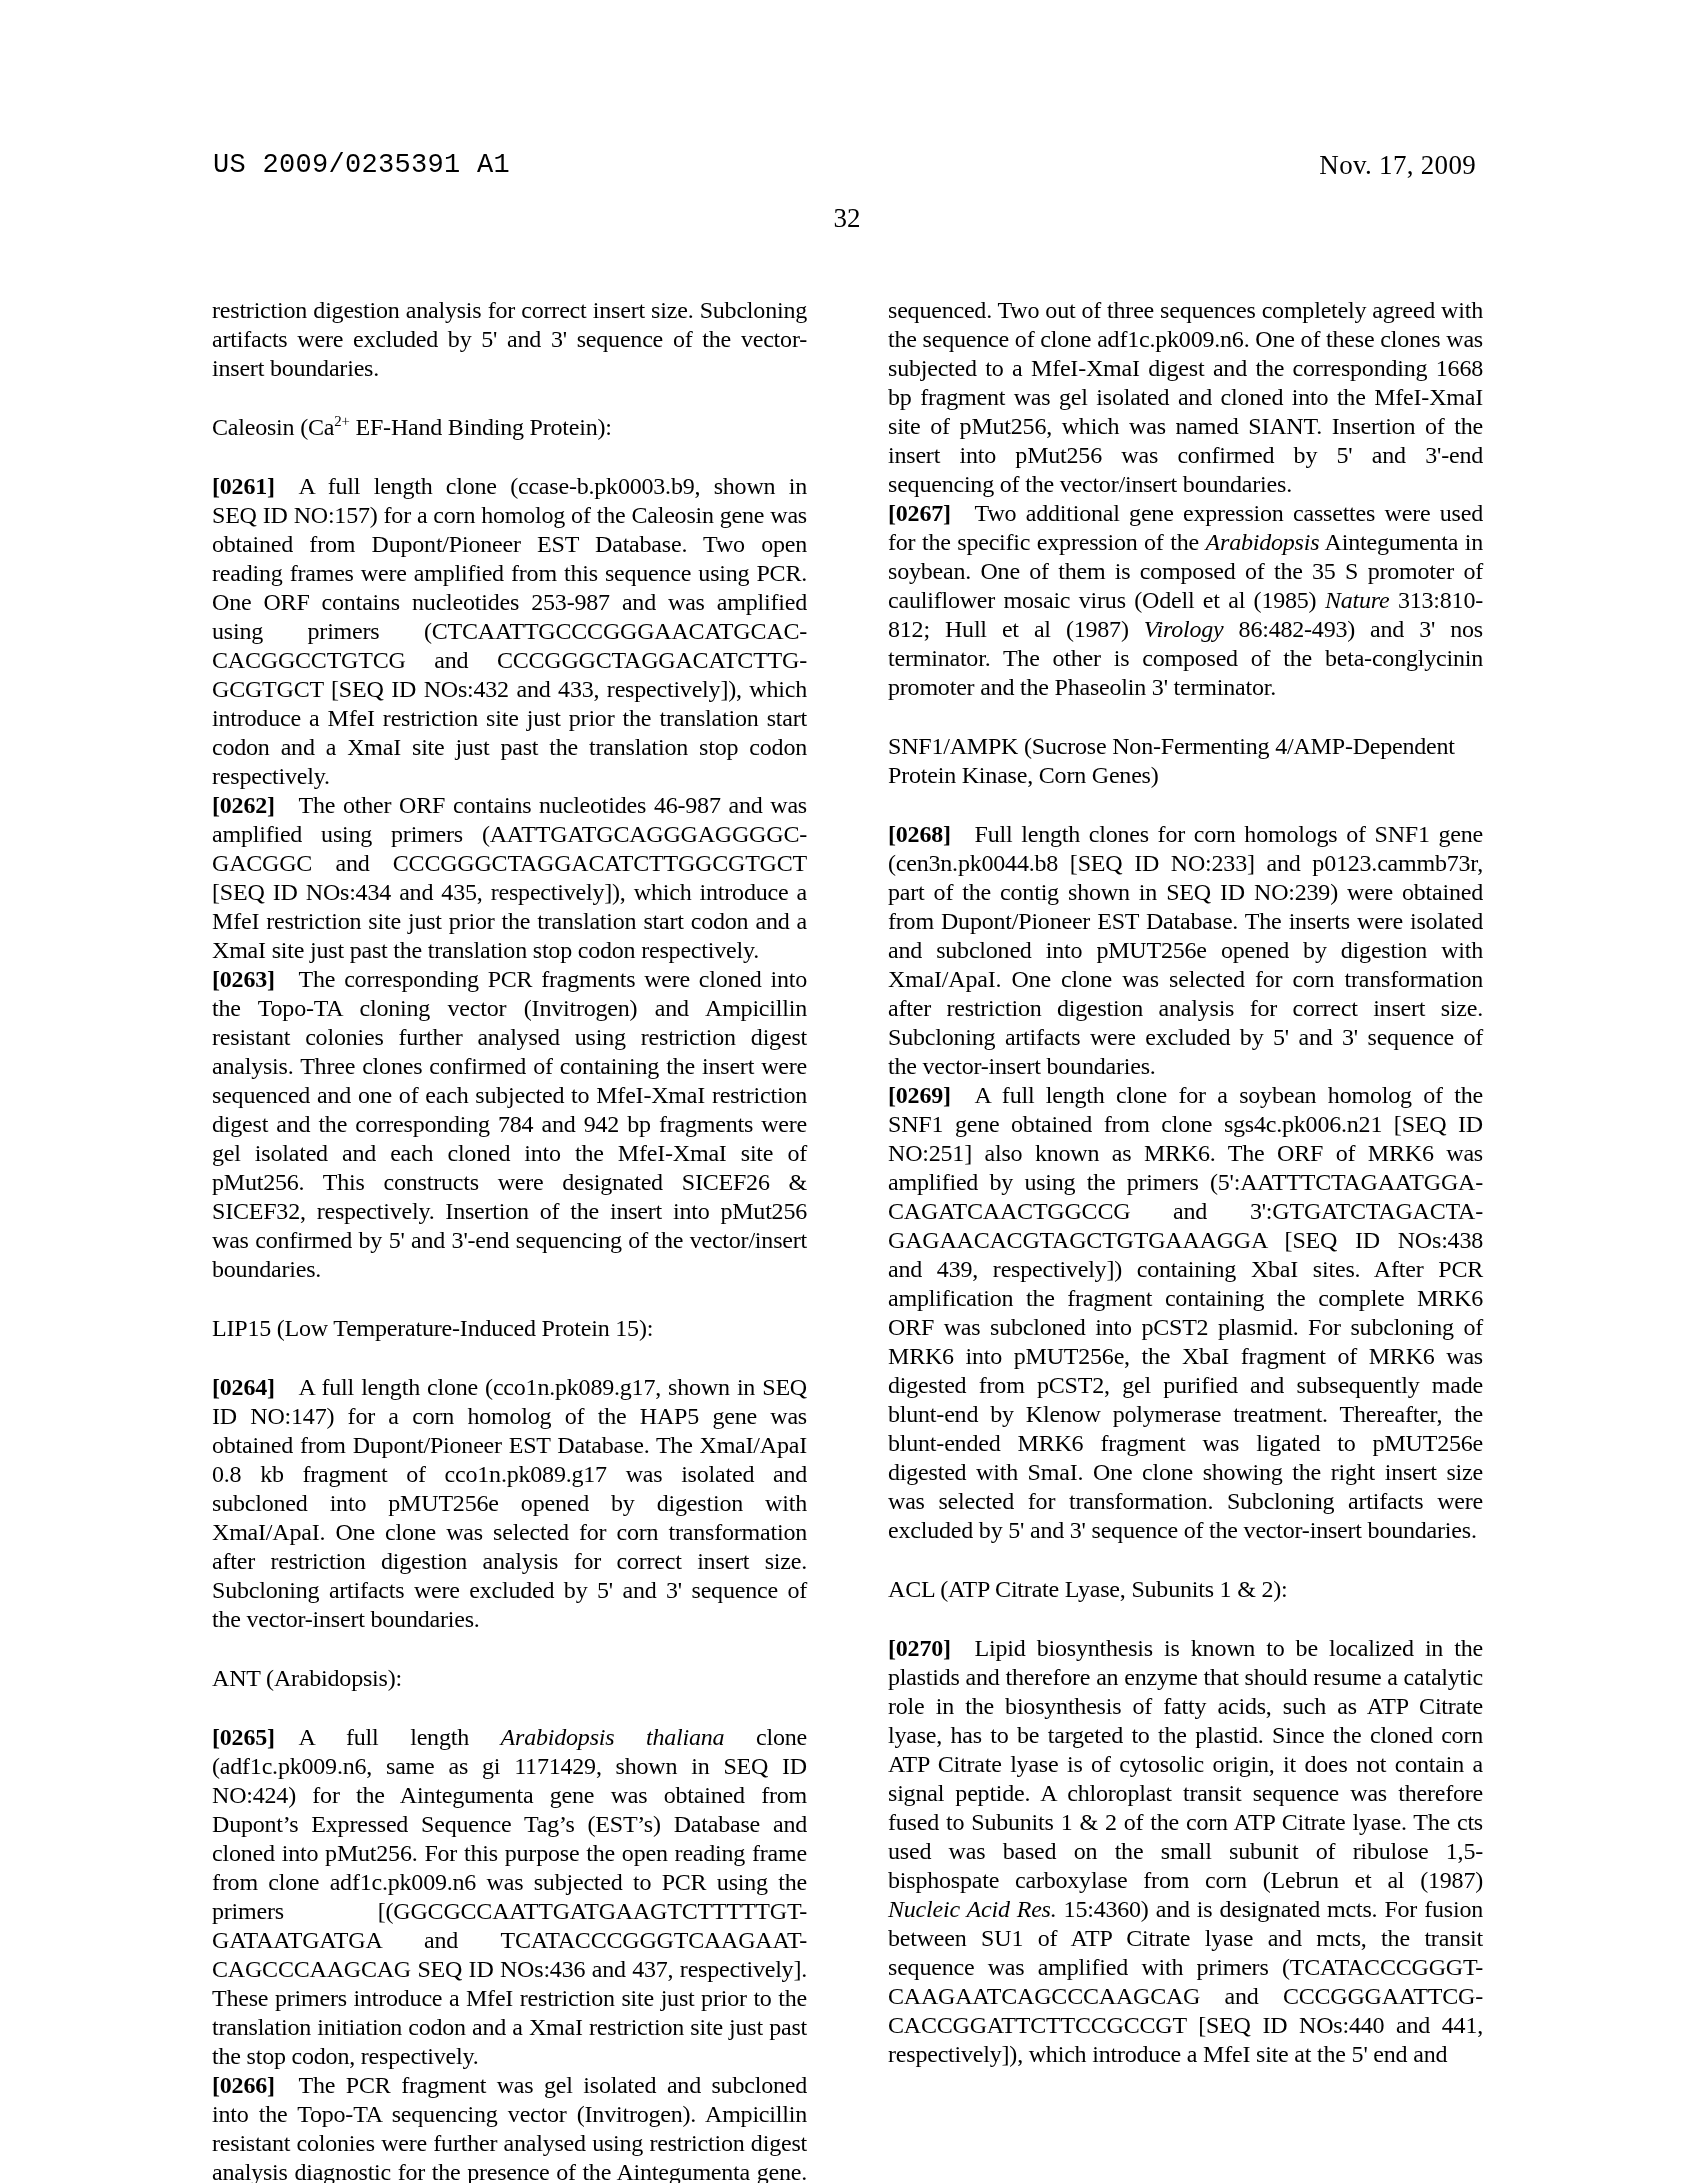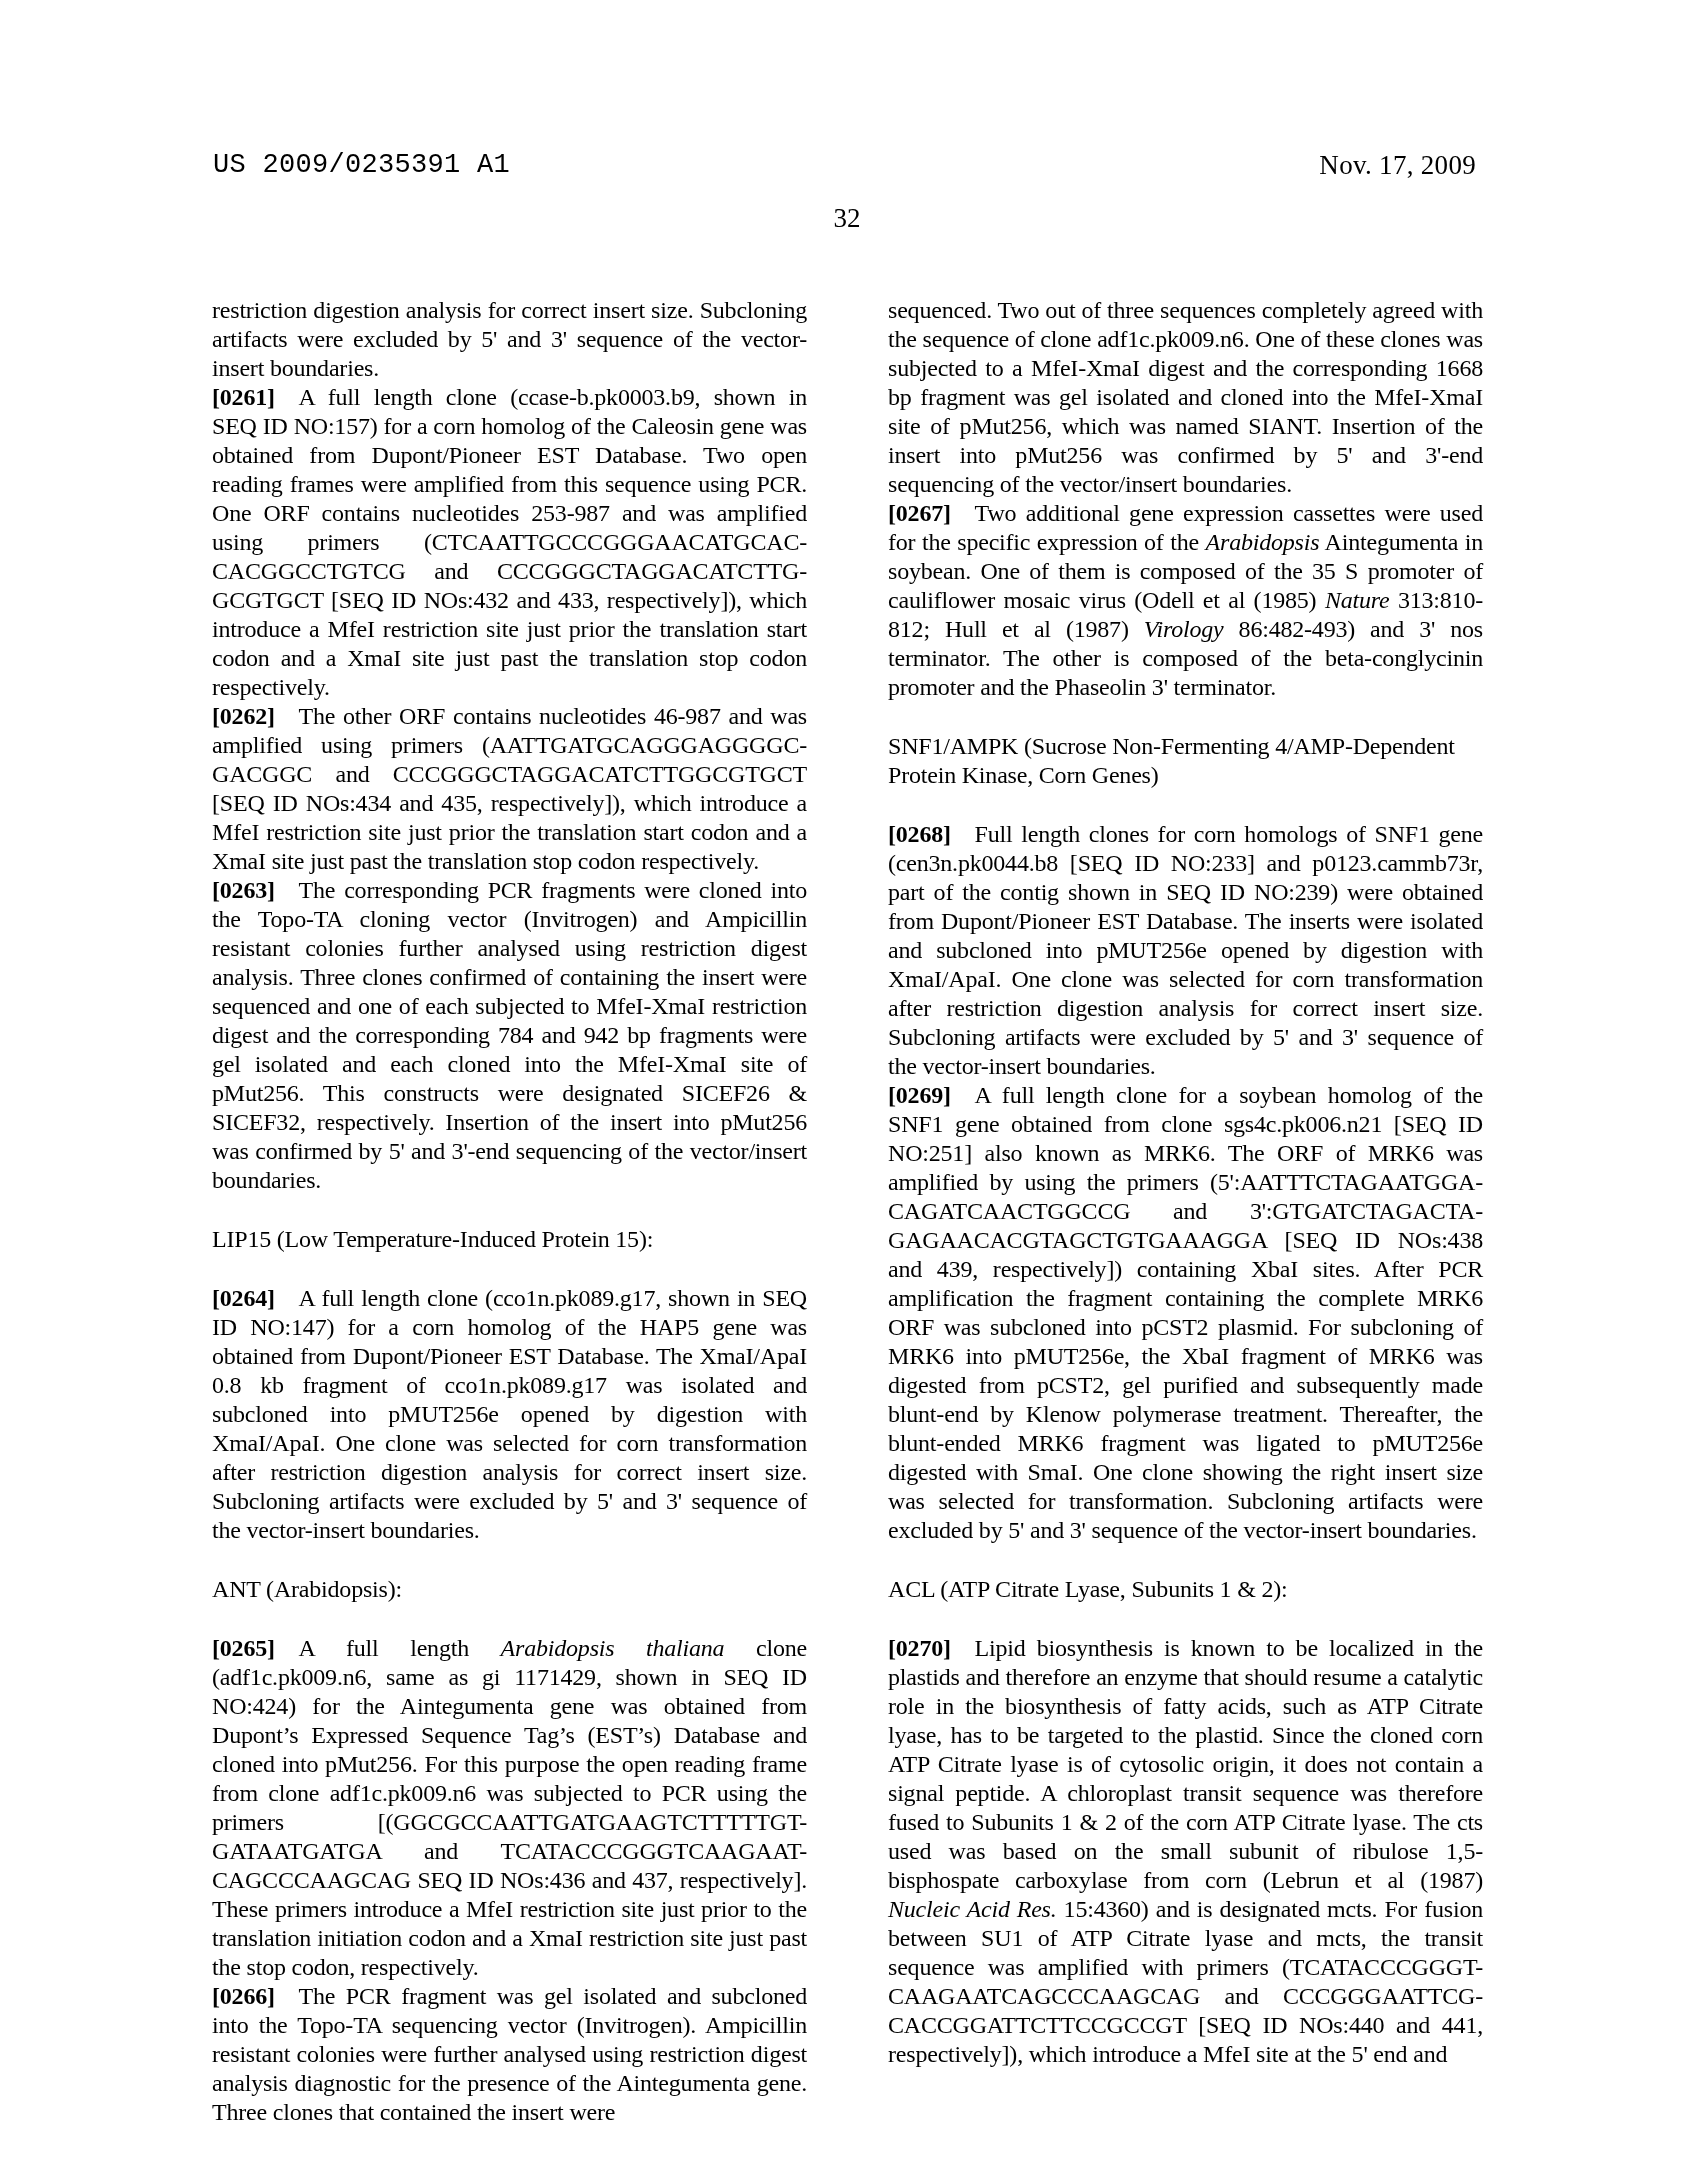--- a/index.html
+++ b/index.html
@@ -40,20 +40,21 @@
 </style>
 </head>
 <body>
 
 <div class="page">
   <div class="pub-number">US 2009/0235391 A1</div>
   <div class="pub-date">Nov. 17, 2009</div>
   <div class="page-number">32</div>
   <div class="column column-left">
       <p class="para"><span>restriction digestion analysis for correct insert size. Subcloning artifacts were excluded by 5' and 3' sequence of the vector-insert boundaries.</span></p>
+      <div class="heading"><span>Caleosin (Ca</span><sup>2+</sup><span> EF-Hand Binding Protein):</span></div>
       <p class="para"><span class="b">[0261]</span><span> A full length clone (ccase-b.pk0003.b9, shown in SEQ ID NO:157) for a corn homolog of the Caleosin gene was obtained from Dupont/Pioneer EST Database. Two open reading frames were amplified from this sequence using PCR. One ORF contains nucleotides 253-987 and was amplified using primers (CTCAATTGCCCGGGAACATGCAC-CACGGCCTGTCG and CCCGGGCTAGGACATCTTG-GCGTGCT [SEQ ID NOs:432 and 433, respectively]), which introduce a MfeI restriction site just prior the translation start codon and a XmaI site just past the translation stop codon respectively.</span></p>
       <p class="para"><span class="b">[0262]</span><span> The other ORF contains nucleotides 46-987 and was amplified using primers (AATTGATGCAGGGAGGGGC-GACGGC and CCCGGGCTAGGACATCTTGGCGTGCT [SEQ ID NOs:434 and 435, respectively]), which introduce a MfeI restriction site just prior the translation start codon and a XmaI site just past the translation stop codon respectively.</span></p>
       <p class="para"><span class="b">[0263]</span><span> The corresponding PCR fragments were cloned into the Topo-TA cloning vector (Invitrogen) and Ampicillin resistant colonies further analysed using restriction digest analysis. Three clones confirmed of containing the insert were sequenced and one of each subjected to MfeI-XmaI restriction digest and the corresponding 784 and 942 bp fragments were gel isolated and each cloned into the MfeI-XmaI site of pMut256. This constructs were designated SICEF26 &amp; SICEF32, respectively. Insertion of the insert into pMut256 was confirmed by 5' and 3'-end sequencing of the vector/insert boundaries.</span></p>
       <div class="heading"><span>LIP15 (Low Temperature-Induced Protein 15):</span></div>
       <p class="para"><span class="b">[0264]</span><span> A full length clone (cco1n.pk089.g17, shown in SEQ ID NO:147) for a corn homolog of the HAP5 gene was obtained from Dupont/Pioneer EST Database. The XmaI/ApaI 0.8 kb fragment of cco1n.pk089.g17 was isolated and subcloned into pMUT256e opened by digestion with XmaI/ApaI. One clone was selected for corn transformation after restriction digestion analysis for correct insert size. Subcloning artifacts were excluded by 5' and 3' sequence of the vector-insert boundaries.</span></p>
       <div class="heading"><span>ANT (Arabidopsis):</span></div>
       <p class="para"><span class="b">[0265]</span><span> A full length </span><span class="i">Arabidopsis thaliana</span><span> clone (adf1c.pk009.n6, same as gi 1171429, shown in SEQ ID NO:424) for the Aintegumenta gene was obtained from Dupont’s Expressed Sequence Tag’s (EST’s) Database and cloned into pMut256. For this purpose the open reading frame from clone adf1c.pk009.n6 was subjected to PCR using the primers [(GGCGCCAATTGATGAAGTCTTTTTGT-GATAATGATGA and TCATACCCGGGTCAAGAAT-CAGCCCAAGCAG SEQ ID NOs:436 and 437, respectively]. These primers introduce a MfeI restriction site just prior to the translation initiation codon and a XmaI restriction site just past the stop codon, respectively.</span></p>
       <p class="para"><span class="b">[0266]</span><span> The PCR fragment was gel isolated and subcloned into the Topo-TA sequencing vector (Invitrogen). Ampicillin resistant colonies were further analysed using restriction digest analysis diagnostic for the presence of the Aintegumenta gene. Three clones that contained the insert were</span></p>
     </div>
   <div class="column column-right">

